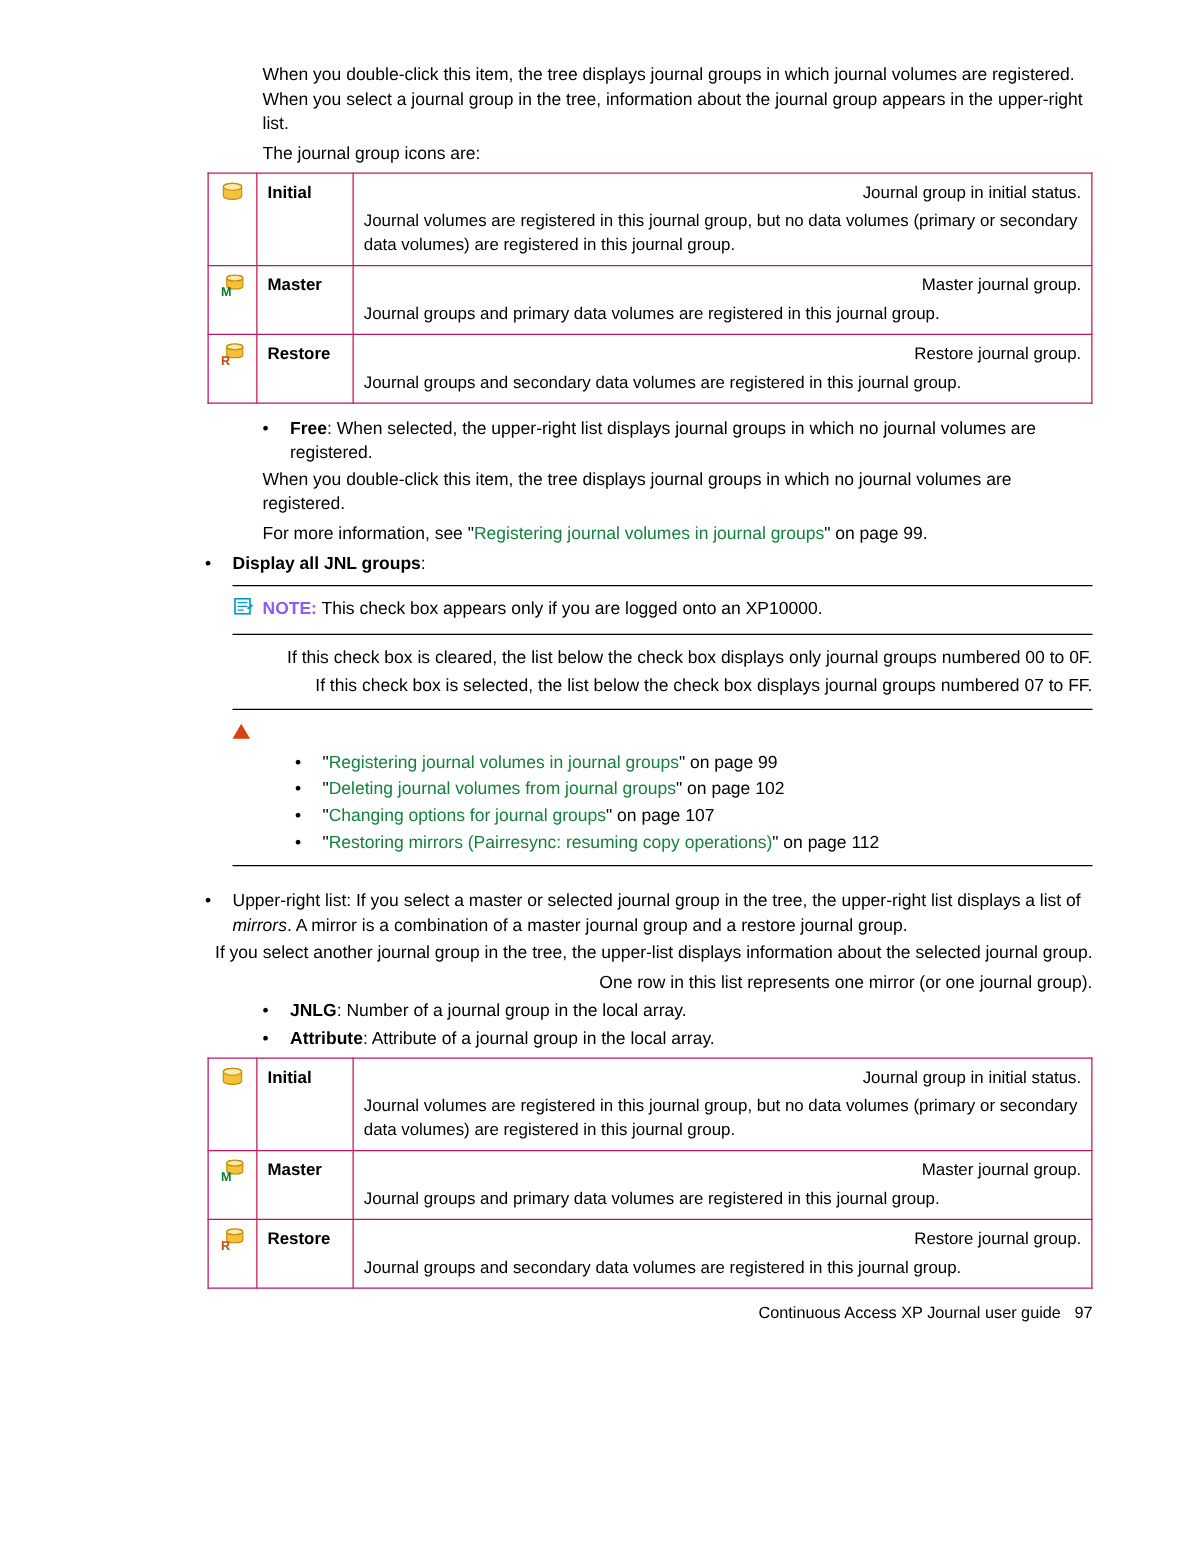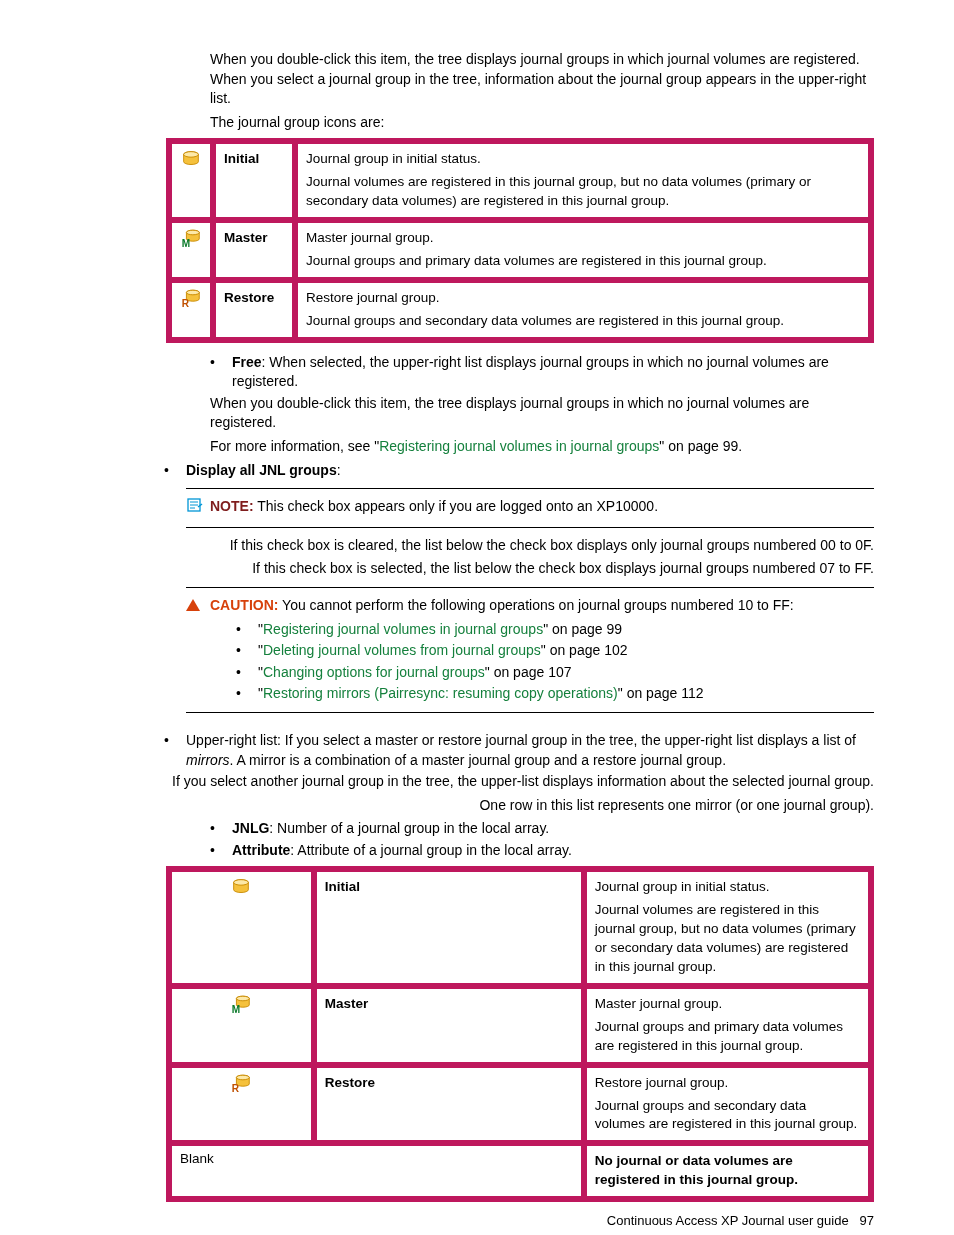--- a/index.html
+++ b/index.html
@@ -15,33 +15,33 @@
   .content-block { margin-left: 130px; margin-bottom: 4px; }
   .content-block-narrow { margin-left: 88px; margin-bottom: 4px; text-align: right; }
   .bullet-level1 { margin-left: 84px; text-indent: -22px; padding-left: 22px; margin-bottom: 2px;}
   .bullet-level1::before { content: "•"; display:inline-block; width:22px; text-indent:0;}
   .bullet-level2 { margin-left: 130px; text-indent: -22px; padding-left: 22px; margin-bottom: 2px;}
   .bullet-level2::before { content: "•"; display:inline-block; width:22px; text-indent:0;}
   .bullet-caution { margin-left: 156px; text-indent: -22px; padding-left: 22px; margin-bottom: 2px;}
   .bullet-caution::before { content: "•"; display:inline-block; width:22px; text-indent:0;}
   .bold { font-weight: bold; }
   .link { color: #15803d; }
-  .blue-bold { color: #7f1d1d; font-weight: bold; text-align: right; }
+  .blue-bold { color: #8b5cf6; font-weight: bold; text-align: right; }
   .orange-bold { color: #d7410b; font-weight: bold; }
   .italic { font-style: italic; margin-top: 33px; }
   table { border-collapse: collapse; width: calc(100% - 86px); margin-left: 86px; margin-top:6px; margin-bottom:10px;}
-  table td { border: 6px solid #be185d; padding: 6px 8px; vertical-align: top; font-size:13.5px; line-height:1.4;}
+  table td { border: 1px solid #be185d; padding: 6px 8px; vertical-align: top; font-size:13.5px; line-height:1.4;}
   table tr td:first-child { width: 30px; padding:4px; text-align:center;}
   table tr td:nth-child(2) { width: 60px; font-weight: bold; }
   .footer { text-align: right; font-size: 13px; margin-right: 0px;}
   hr.sep { border: none; border-top: 1px solid #000; margin: 8px 0 8px 106px; }
   .note-row, .caution-row { display:flex; align-items:flex-start; margin-left:106px; margin-top:4px; margin-bottom:4px;}
   .note-row .icon, .caution-row .icon { width:24px; flex-shrink:0; text-align:left;}
   .triangle { display:inline-block; width:0; height:0; border-left:7px solid transparent; border-right:7px solid transparent; border-bottom:12px solid #d7410b; position:relative; top:1px;}
-  .desc-para { margin-bottom: 4px; }
+  .desc-para { margin-bottom: 4px; text-align: right; }
   svg.dbicon { width:22px; height:22px; }
 </style>
 </head>
 <body>
 
 <div class="content-block">When you double-click this item, the tree displays journal groups in which journal volumes are registered. When you select a journal group in the tree, information about the journal group appears in the upper-right list.</div>
 <div class="content-block">The journal group icons are:</div>
 
 <table>
   <tbody>
@@ -102,31 +102,30 @@
   <div><span class="blue-bold">NOTE:</span><span>   This check box appears only if you are logged onto an XP10000.</span></div>
 </div>
 <hr class="sep">
 
 <div class="content-block-narrow">If this check box is cleared, the list below the check box displays only journal groups numbered 00 to 0F.</div>
 <div class="content-block-narrow">If this check box is selected, the list below the check box displays journal groups numbered 07 to FF.</div>
 
 <hr class="sep">
 <div class="caution-row">
   <span class="icon"><span class="triangle"></span></span>
-  <div><span class="orange-bold">CAUTION:</span><span>   You cannot perform the following operations on journal groups numbered 10 to FF:</span></div>
 </div>
 <div class="bullet-caution"><span>"</span><span class="link">Registering journal volumes in journal groups</span><span>" on page 99</span></div>
 <div class="bullet-caution"><span>"</span><span class="link">Deleting journal volumes from journal groups</span><span>" on page 102</span></div>
 <div class="bullet-caution"><span>"</span><span class="link">Changing options for journal groups</span><span>" on page 107</span></div>
 <div class="bullet-caution"><span>"</span><span class="link">Restoring mirrors (Pairresync: resuming copy operations)</span><span>" on page 112</span></div>
 <hr class="sep">
 
 <div style="height:10px"></div>
 
-<div class="bullet-level1"><span>Upper-right list: If you select a master or restore journal group in the tree, the upper-right list displays a list of </span><span class="italic">mirrors</span><span>. A mirror is a combination of a master journal group and a restore journal group.</span></div>
+<div class="bullet-level1"><span>Upper-right list: If you select a master or selected journal group in the tree, the upper-right list displays a list of </span><span class="italic">mirrors</span><span>. A mirror is a combination of a master journal group and a restore journal group.</span></div>
 <div class="content-block-narrow">If you select another journal group in the tree, the upper-list displays information about the selected journal group.</div>
 <div class="content-block-narrow">One row in this list represents one mirror (or one journal group).</div>
 <div class="bullet-level2"><span class="bold">JNLG</span><span>: Number of a journal group in the local array.</span></div>
 <div class="bullet-level2"><span class="bold">Attribute</span><span>: Attribute of a journal group in the local array.</span></div>
 
 <table>
   <tbody>
       <tr>
     <td><svg class="dbicon" viewBox="0 0 24 24">
             <ellipse cx="12" cy="7" rx="8" ry="3" fill="#f5c13c" stroke="#c88a00"></ellipse>
@@ -158,22 +157,18 @@
             <path d="M7 6 v7 a7 2.5 0 0 0 14 0 v-7" fill="#f5c13c" stroke="#c88a00"></path>
             <ellipse cx="14" cy="6" rx="7" ry="2.5" fill="#fde9a8" stroke="#c88a00"></ellipse>
             <text x="2" y="22" font-size="11" font-weight="bold" fill="#c05000">R</text>
           </svg></td>
     <td>Restore</td>
     <td>
           <div class="desc-para">Restore journal group.</div>
           <div>Journal groups and secondary data volumes are registered in this journal group.</div>
         </td>
   </tr>
-  <tr>
-    <td colspan="2" style="font-weight:normal; text-align:left; padding-left:8px;">Blank</td>
-    <td>No journal or data volumes are registered in this journal group.</td>
-  </tr>
 </tbody>
   </table>
 
 <div class="footer">
   <span>Continuous Access XP Journal user guide</span>&nbsp;&nbsp;&nbsp;<span>97</span>
 </div>
 
 </body></html>

